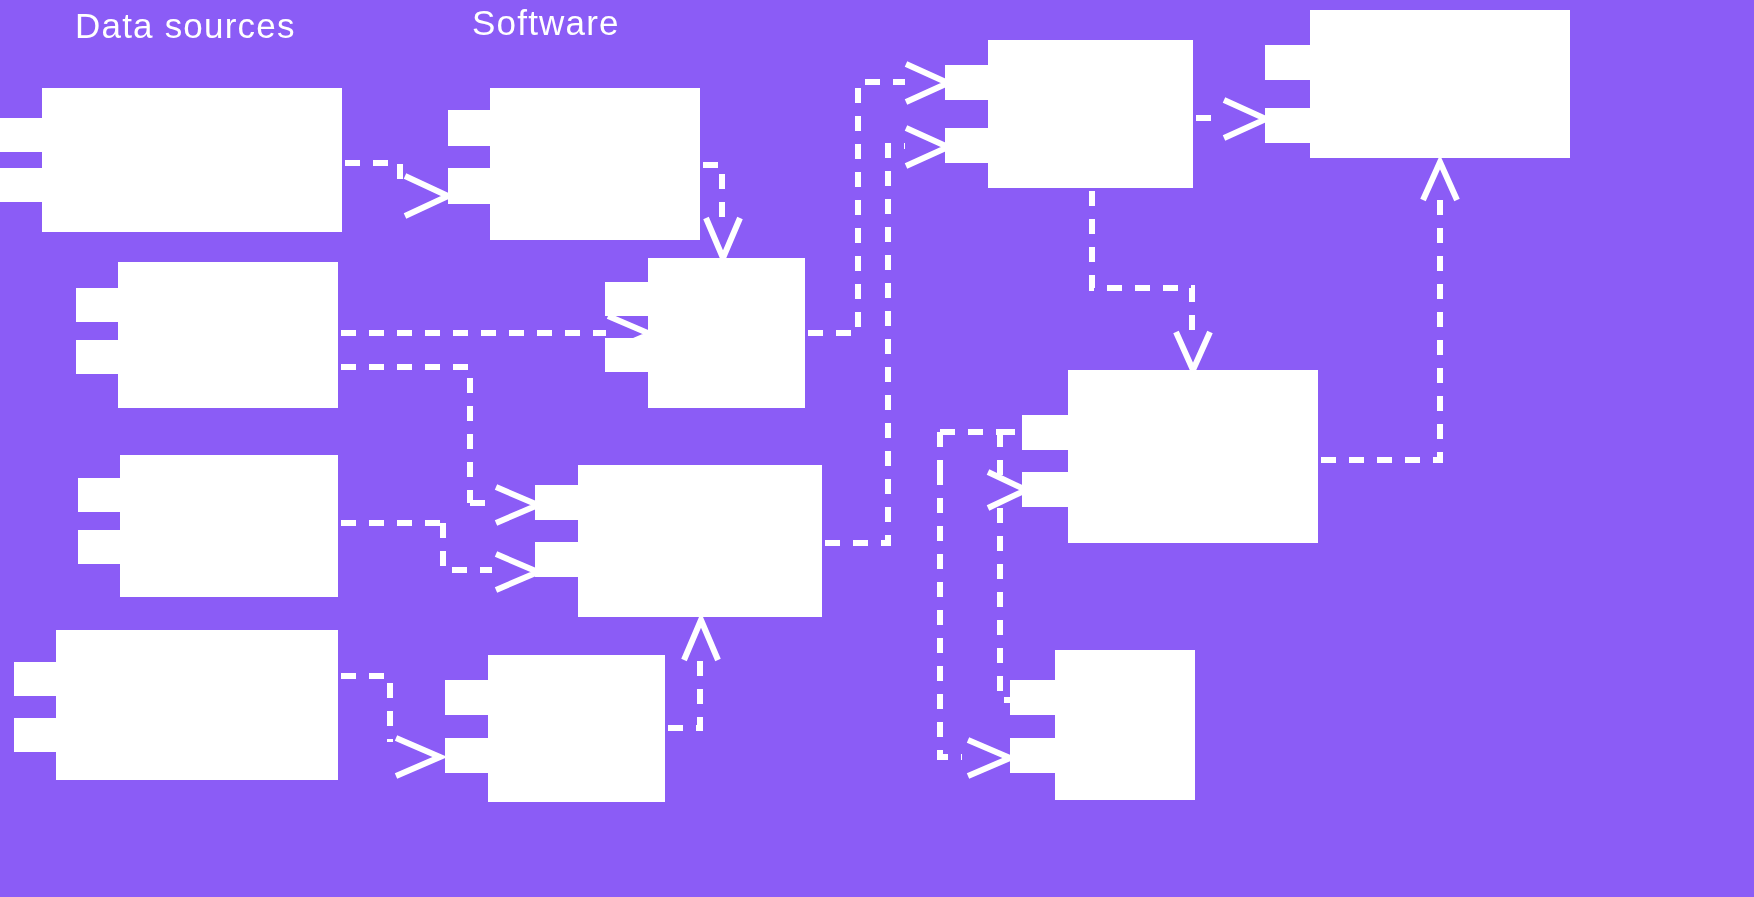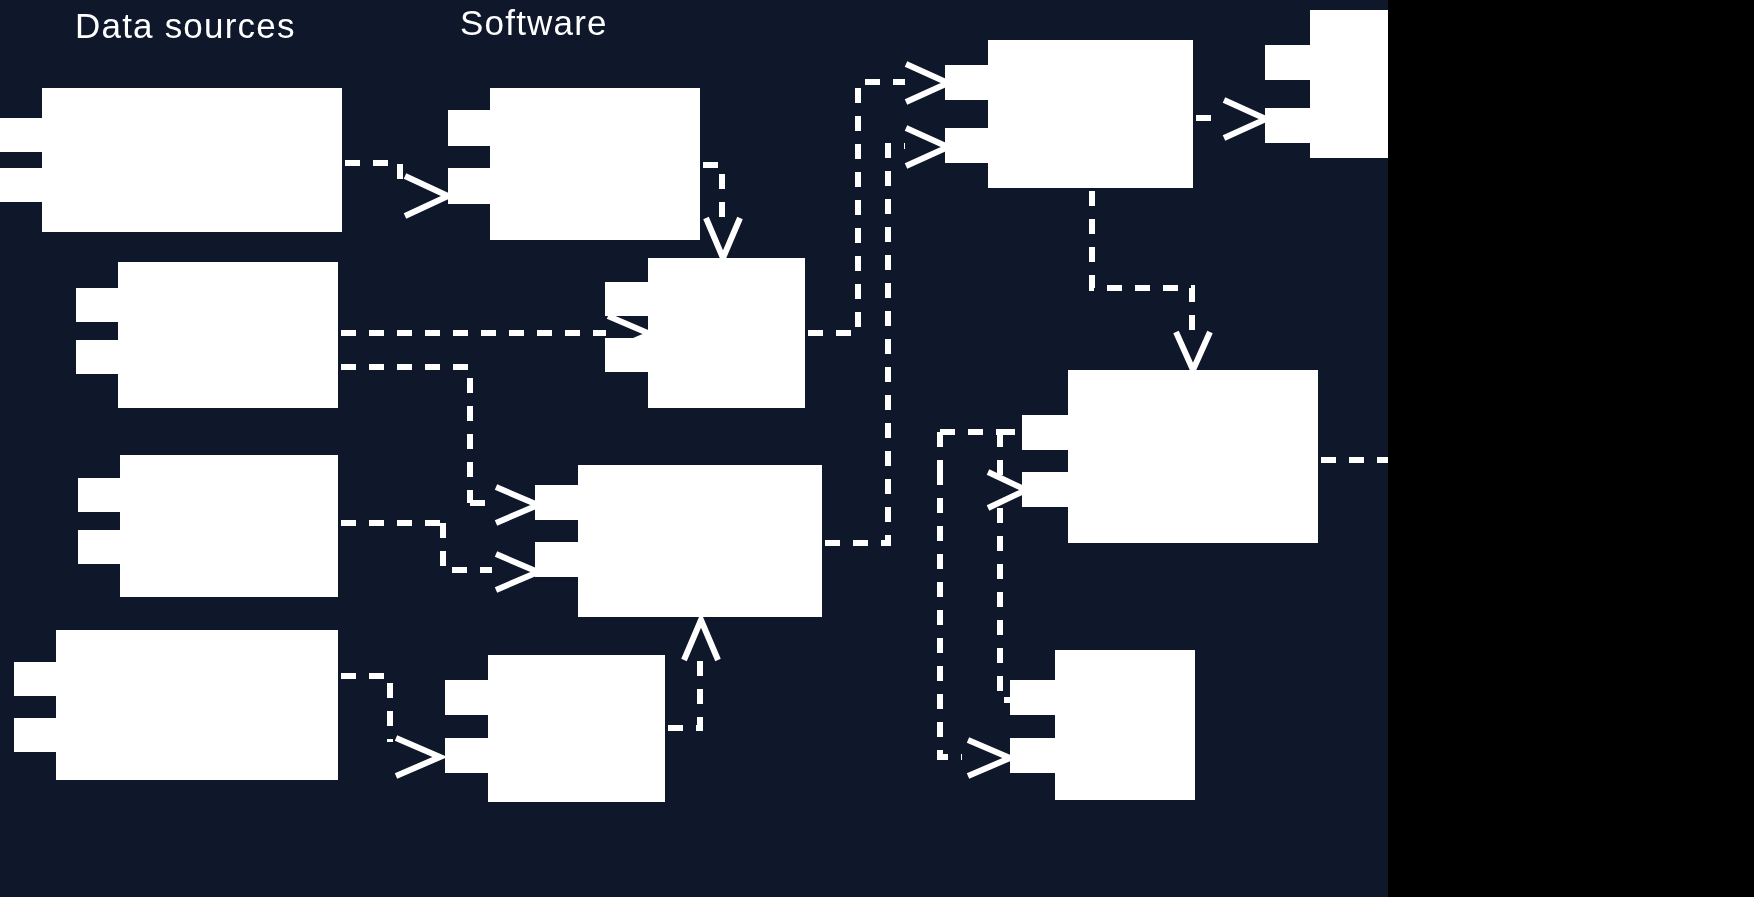--- a/index.html
+++ b/index.html
@@ -6,23 +6,23 @@
   html, body {
     margin: 0;
     padding: 0;
     background: #000000;
   }
   body {
     font-family: "Liberation Sans", sans-serif;
   }
   #diagram-root {
     position: relative;
-    width: 1388px;
+    width: 1754px;
     height: 897px;
-    background: #0f172a;
+    background: #8b5cf6;
     overflow: hidden;
   }
   
   .section-heading {
     position: absolute;
     color: #ffffff;
     font-family: "Liberation Sans", sans-serif;
     font-size: 35px;
     font-weight: 400;
     letter-spacing: 1.2px;
@@ -172,21 +172,21 @@
     </g>
 
     <g>
       <path class="edge-line" d="M 1000 508 L 1000 700 L 1014 700"></path>
     </g>
 
   </svg>
 
   <div class="section-heading" style="left:75px; top:8px;">Data sources</div>
 
-  <div class="section-heading" style="left:460px; top:5px;">Software</div>
+  <div class="section-heading" style="left:472px; top:5px;">Software</div>
 
   <div class="component" style="left:42px; top:88px; width:300px; height:144px;">
     <div class="body"></div>
     <div class="tab" style="left:-52px; top:30px; width:52px; height:34px;"></div>
     <div class="tab" style="left:-52px; top:80px; width:52px; height:34px;"></div>
     <div class="label"></div>
   </div>
 
   <div class="component" style="left:118px; top:262px; width:220px; height:146px;">
     <div class="body"></div>

